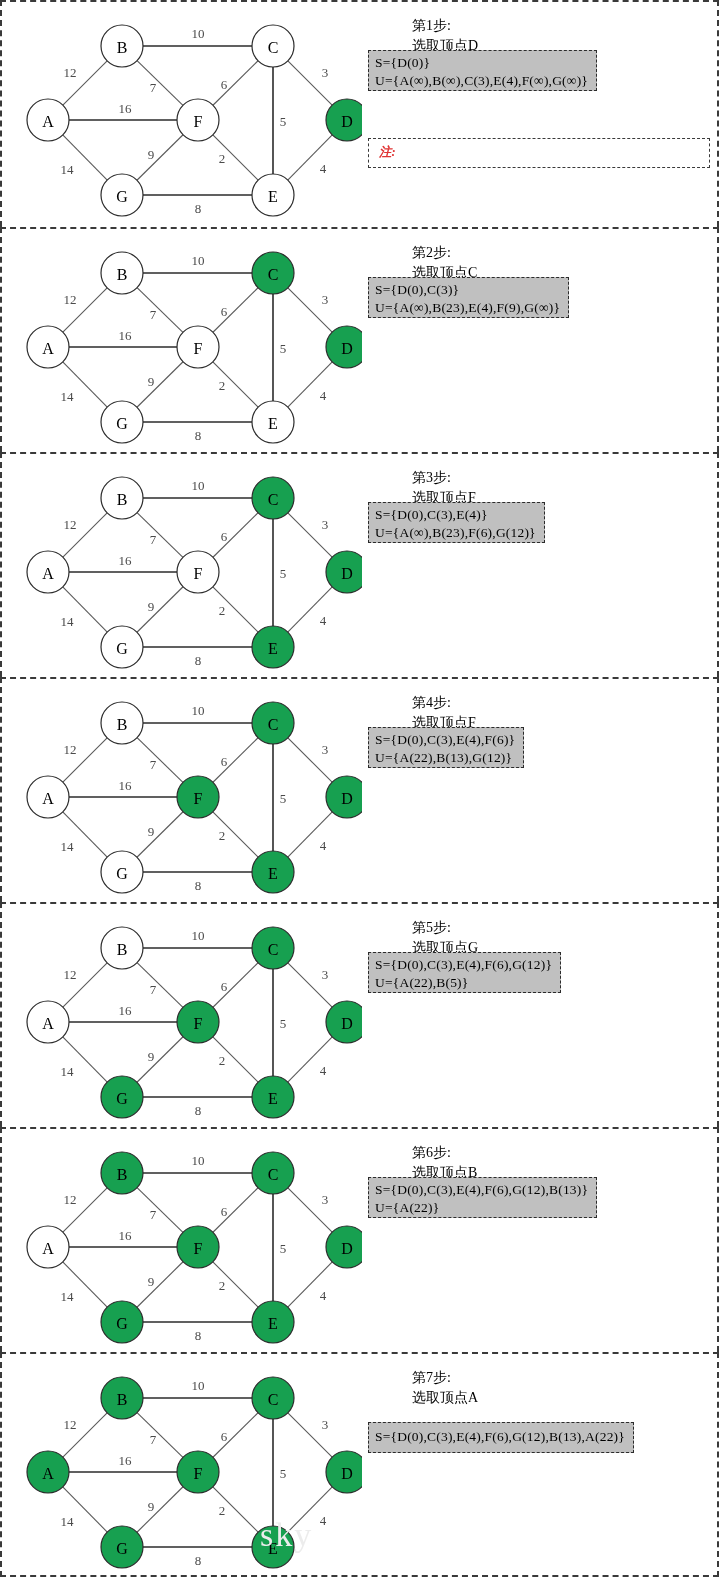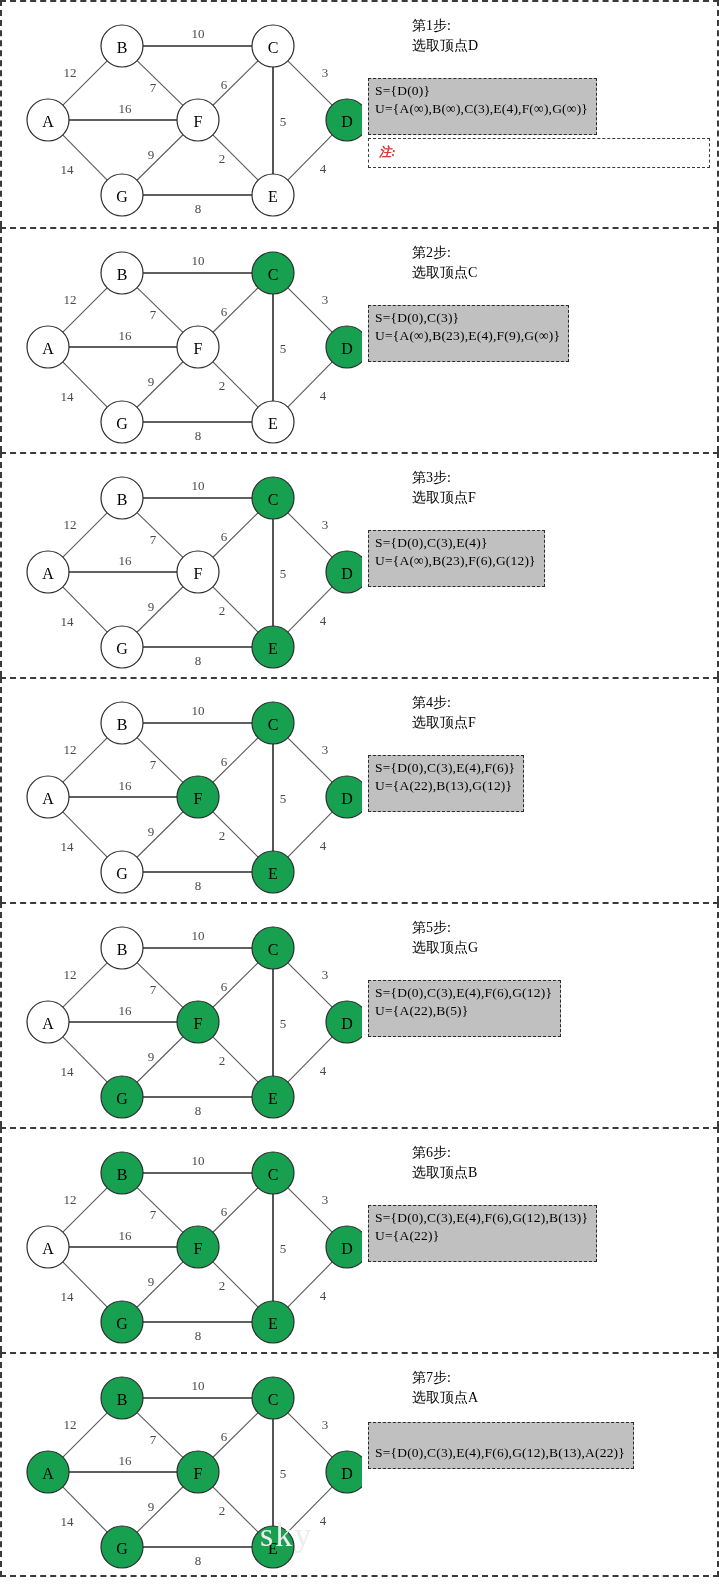--- a/index.html
+++ b/index.html
@@ -64,33 +64,33 @@
     font-size:14px;
     line-height:20px;
     color:#000;
     white-space:pre;
     margin-left:32px;
   }
   .step-title .ln{display:block;}
 
   .setbox{
     position:absolute;
-    left:0; top:76px;
+    left:0; top:48px;
     box-sizing:border-box;
     background:#c0c0c0;
     border:1.5px dashed #2b2b2b;
-    padding:3px 8px 16px 6px;
+    padding:3px 8px 0 6px;
     font-family:"Liberation Serif", serif;
     font-size:13.5px;
     line-height:18px;
     letter-spacing:.2px;
     white-space:nowrap;
     color:#000;
   }
-  .setbox.one-line{top:68px;padding:21px 8px 6px 6px;}
+  .setbox.one-line{top:68px;padding:5px 8px 6px 6px;}
   .setbox .ln{display:block;}
 
   .notebox{
     position:absolute;
     left:0; top:136px;
     box-sizing:border-box;
     width:342px;
     border:1.5px dashed #3a3a3a;
     background:#fff;
     padding:5px 6px 6px 10px;

